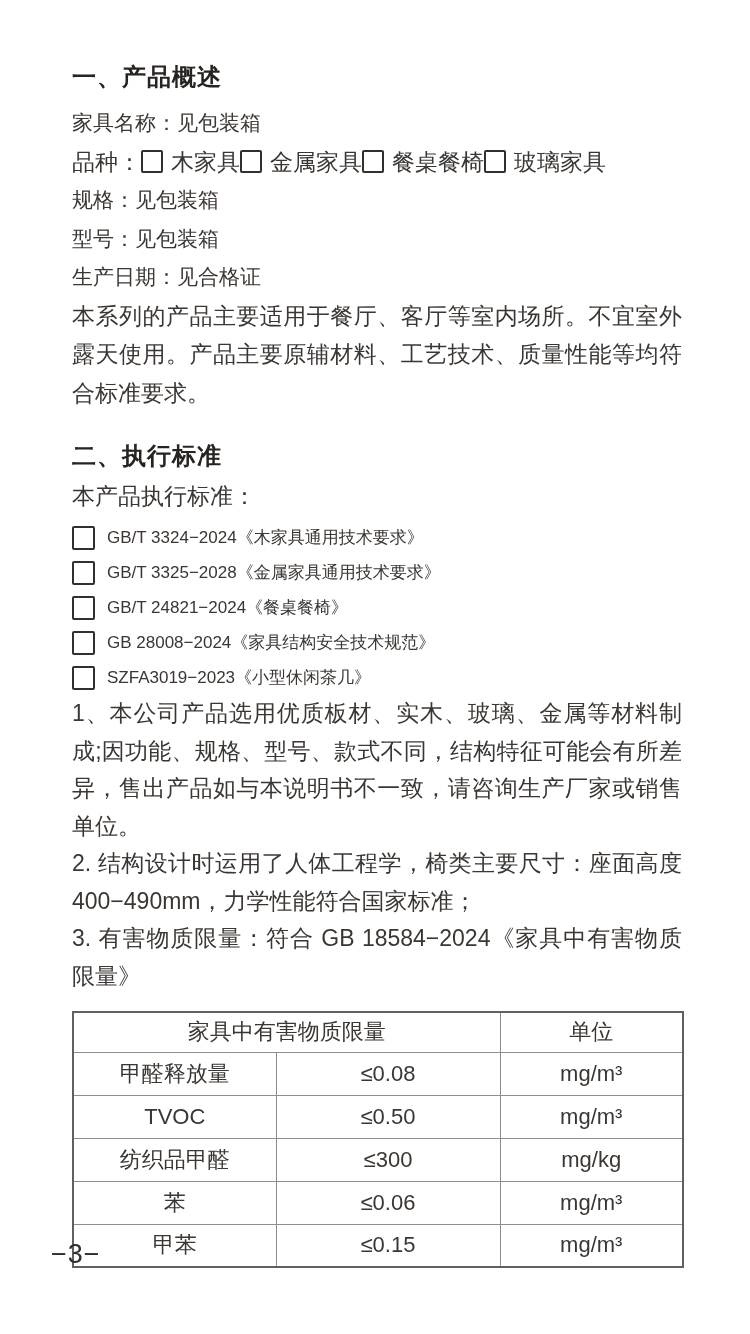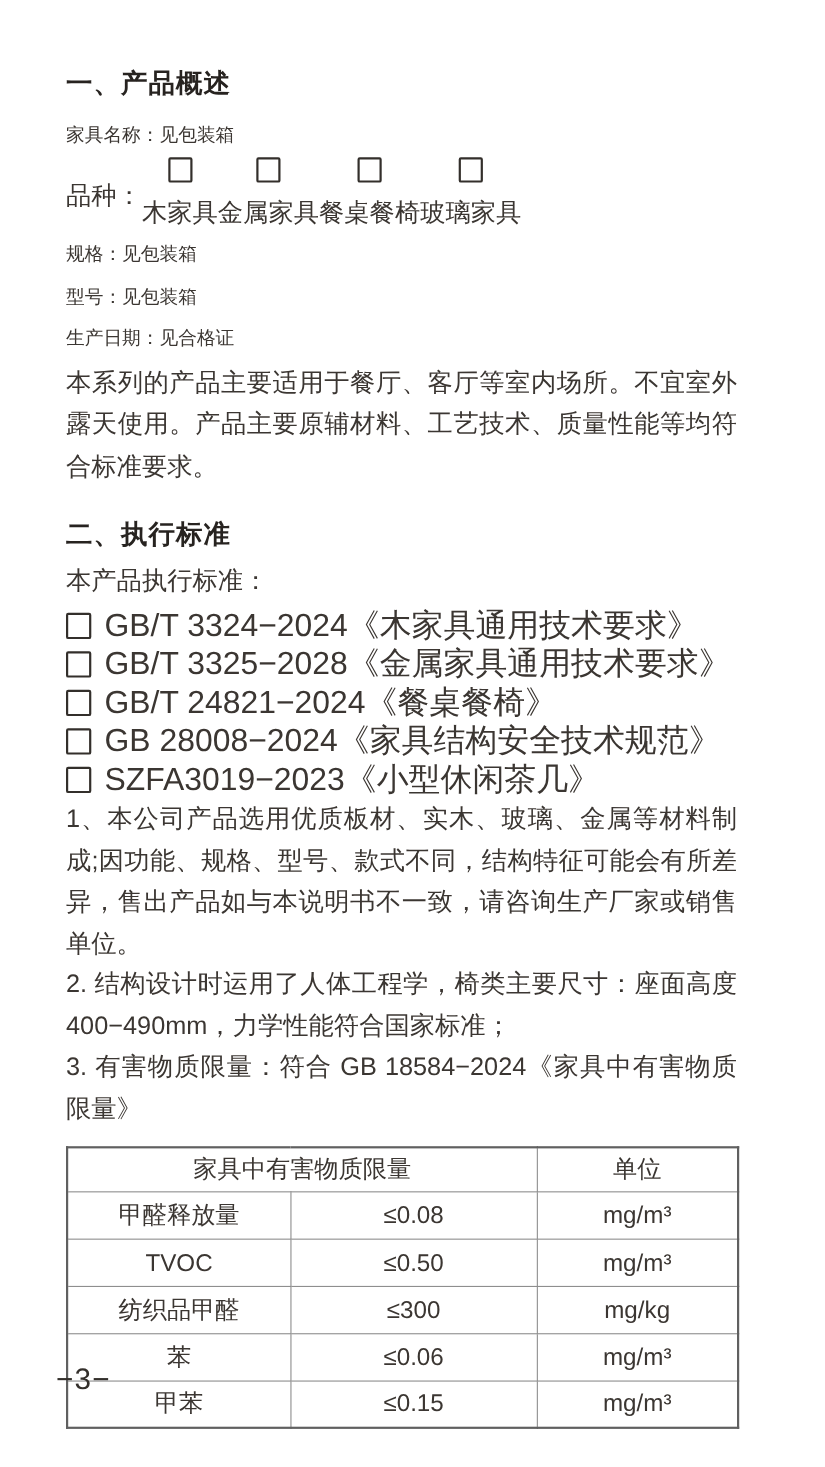--- a/index.html
+++ b/index.html
@@ -5,46 +5,46 @@
   * { box-sizing: border-box; }
   html, body {
     margin: 0; padding: 0;
     width: 750px; height: 1334px;
     background: #ffffff;
     font-family: "Liberation Sans", "DejaVu Sans", sans-serif;
     color: #3b3632;
     overflow: hidden;
   }
   .page { position: relative; width: 750px; height: 1334px; background: #fff; }
-  .content { position: absolute; left: 60px; top: 63px; width: 610px; }
+  .content { position: absolute; left: 72px; top: 63px; width: 610px; }
 
   .sec-heading {
     font-size: 24px; font-weight: bold; color: #272320;
     margin: 0 0 13px 0; line-height: 28px; letter-spacing: 1px;
   }
   .sec-heading.second { margin-top: 30px; margin-bottom: 8px; }
 
-  .field-line { font-size: 17px; line-height: 38.5px; white-space: nowrap; }
+  .field-line { font-size: 21px; line-height: 38.5px; white-space: nowrap; }
 
   .variety { display: flex; align-items: center; font-size: 23px; line-height: 38.5px; }
-  .v-opt { display: inline-flex; align-items: center; gap: 8px; flex-direction: column; }
+  .v-opt { display: inline-flex; align-items: center; gap: 8px; }
 
   .checkbox {
     display: inline-block; width: 22px; height: 23px;
     border: 2px solid #332f2b; border-radius: 2px; background: #fff; flex: none;
   }
 
   .para {
     font-size: 23px; line-height: 38.5px; margin: 0;
     text-align: justify; text-justify: inter-ideograph;
   }
 
   .intro { font-size: 23px; line-height: 36px; margin-bottom: 6px; }
 
-  .std { display: flex; align-items: center; gap: 12px; height: 35px; font-size: 29px; white-space: nowrap; }
+  .std { display: flex; align-items: center; gap: 12px; height: 35px; font-size: 17px; white-space: nowrap; }
   .std .checkbox { width: 23px; height: 24px; }
 
   .note {
     font-size: 23px; line-height: 37.5px; margin: 0;
     text-align: justify; text-justify: inter-ideograph;
   }
 
   table.hazard {
     margin-top: 16px; width: 610px;
     border-collapse: collapse;

